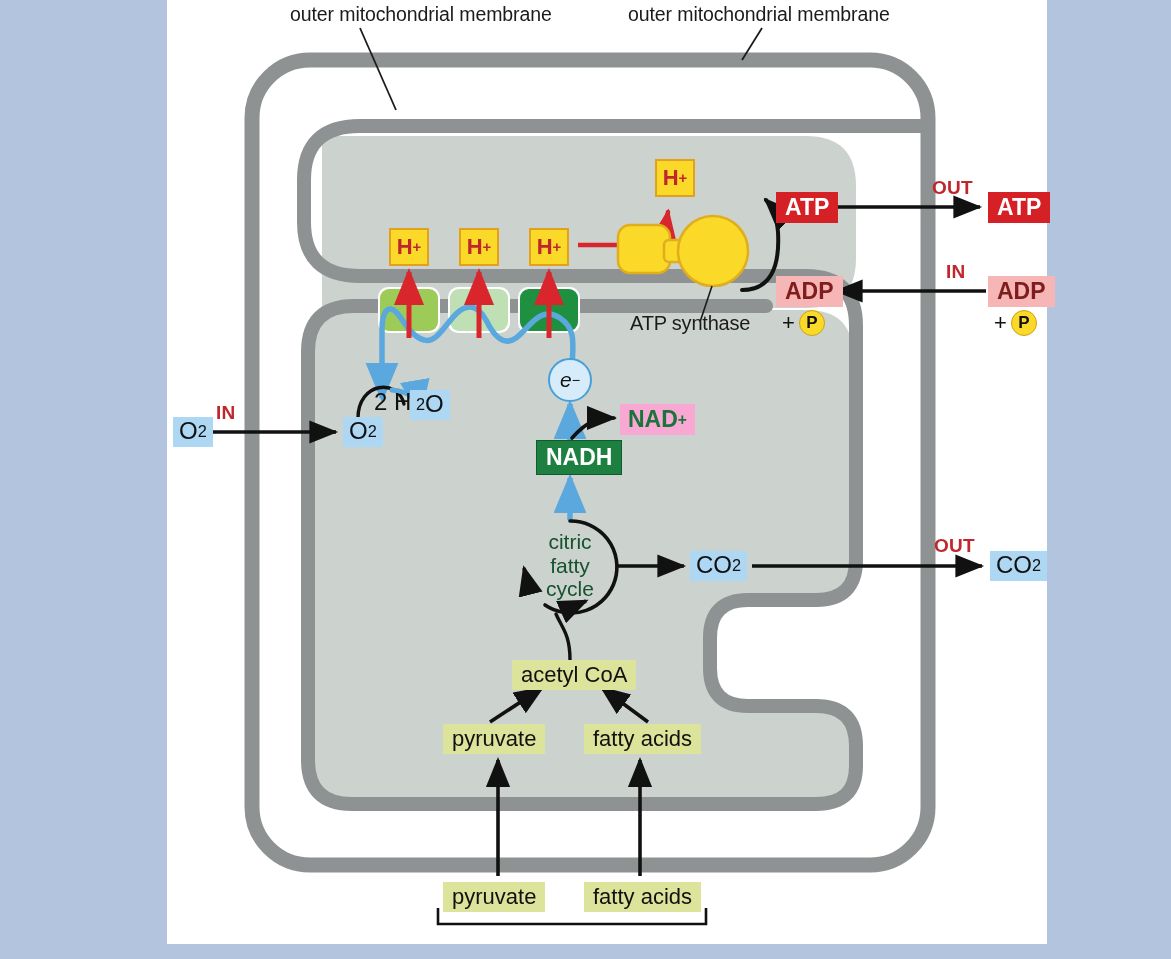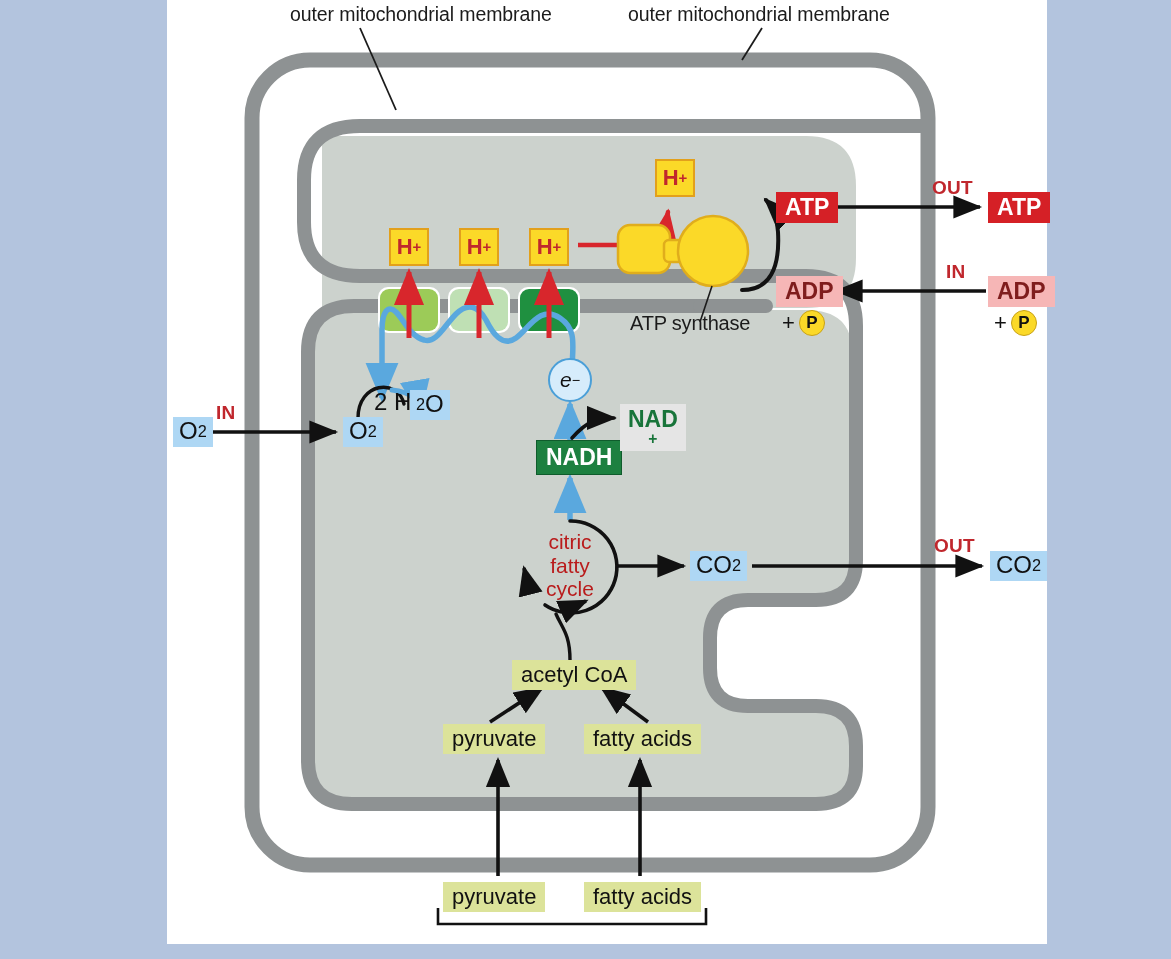--- a/index.html
+++ b/index.html
@@ -22,40 +22,40 @@
     line-height:1;
   }
   .membrane-label { font-size:19.5px; color:#1b1b1b; letter-spacing:-0.1px; }
   .caption { font-size:20px; color:#1b1b1b; letter-spacing:-0.2px; }
   .inout { font-size:19px; color:#c0272d; font-weight:700; letter-spacing:0.2px; }
   .chip {
     position:absolute; display:flex; align-items:center; justify-content:center;
     line-height:1; white-space:nowrap;
   }
   .chip-blue { background:#aed7f4; color:#111; font-size:24px; padding:2px 6px 4px; }
-  .chip-green-lt { background:#e5e5e5; color:#18743a; font-size:23px; font-weight:700; padding:4px 8px;flex-direction:column; }
+  .chip-green-lt { background:#f9a8d4; color:#18743a; font-size:23px; font-weight:700; padding:4px 8px; }
   .chip-green-dk { background:#1d8040; color:#ffffff; font-size:23px; font-weight:700; padding:5px 9px; border:1px solid #0f5c2c;}
   .chip-olive { background:#dce39a; color:#111; font-size:22px; padding:4px 9px; }
   .chip-red { background:#d52026; color:#ffffff; font-size:23px; font-weight:700; padding:4px 9px; }
   .chip-pink { background:#f6b6b6; color:#7f1d1d; font-size:23px; font-weight:700; padding:4px 9px; }
   .chip-h {
     background:#fbd928; color:#c0272d; font-size:22px; font-weight:700;
     border:2px solid #e2a01c; width:40px; height:38px;
   }
   .plusP { position:absolute; display:flex; align-items:center; gap:4px; font-size:22px; color:#111; }
   .pcircle {
     width:26px; height:26px; border-radius:50%;
     background:#fbd928; border:1.5px solid #c9a215;
     display:flex; align-items:center; justify-content:center;
     font-size:17px; font-weight:700; color:#111;
   }
   .sub { font-size:0.68em; vertical-align:-0.25em; }
   .sup { font-size:0.68em; vertical-align:0.42em; }
   .cyclelbl {
-    position:absolute; text-align:center; font-size:21px; color:#b91c1c;
+    position:absolute; text-align:center; font-size:21px; color:#14532d;
     line-height:1.12; white-space:nowrap;
   }
   .echip {
     position:absolute; width:44px; height:44px; border-radius:50%;
     background:#d6ecfb; border:2px solid #4a9fd8;
     display:flex; align-items:center; justify-content:center;
     font-size:21px; font-style:italic; color:#111;
   }
 </style>
 </head>

